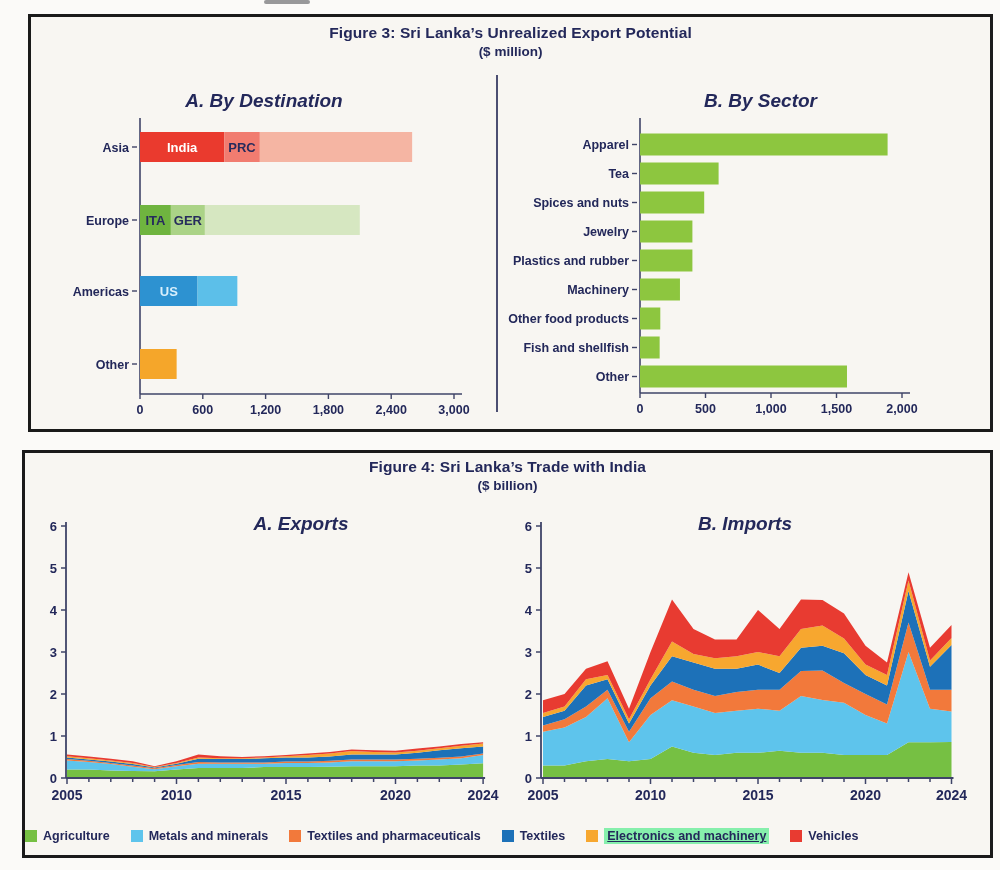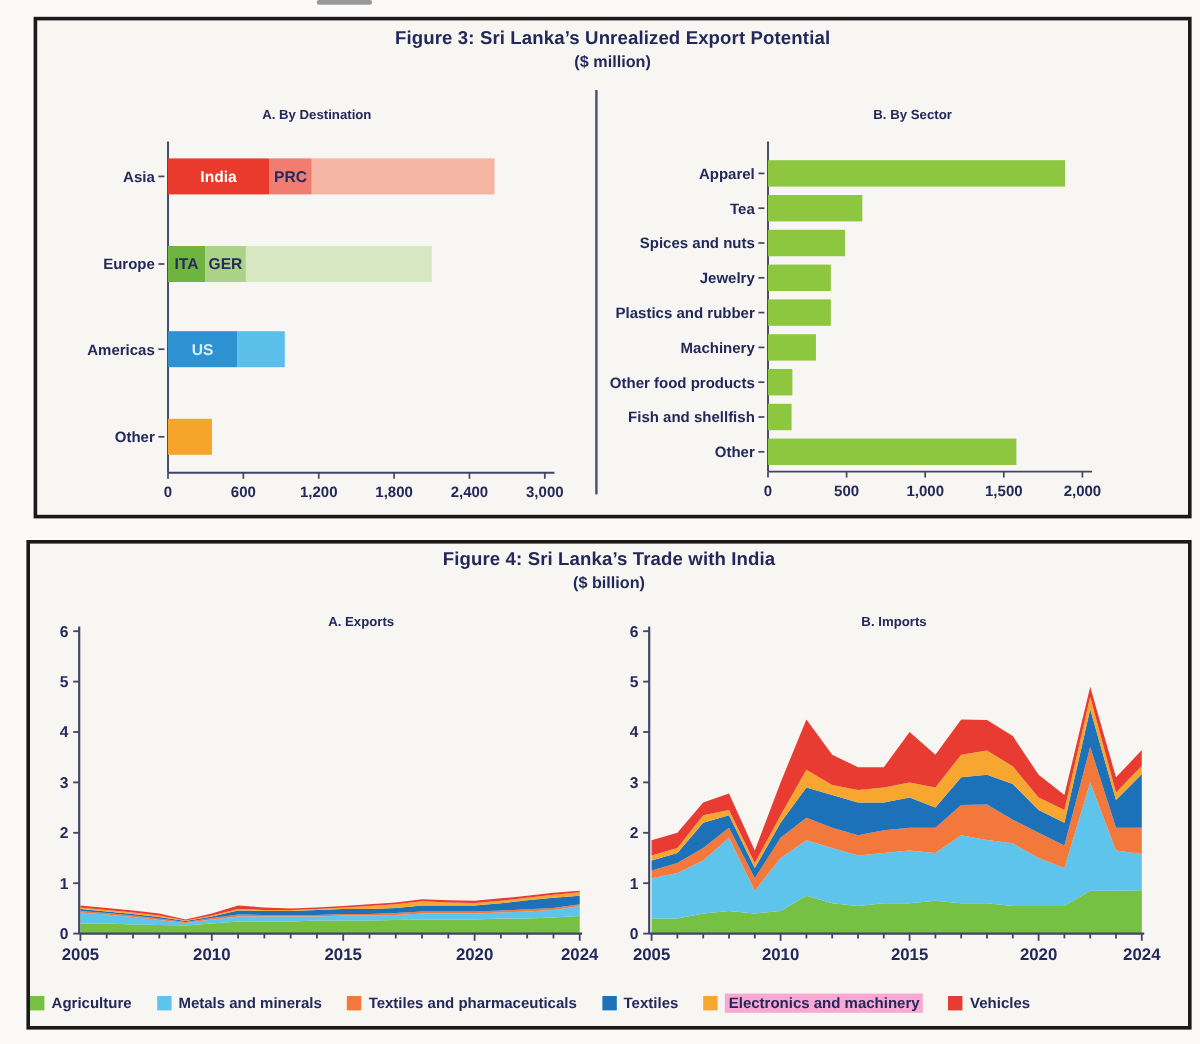--- a/index.html
+++ b/index.html
@@ -4,21 +4,21 @@
 <style>
   html,body{margin:0;padding:0;}
   body{background:#fbfaf8;font-family:"Liberation Sans",sans-serif;color:#23285a;}
   .page{position:relative;width:1000px;height:870px;overflow:hidden;background:#fbfaf8;}
   .top-artifact{position:absolute;left:264px;top:0;width:46px;height:4px;background:#98989a;border-radius:2px;}
   .figure-box{position:absolute;border:3px solid #1a1a1a;background:#f8f6f2;box-sizing:border-box;}
   .fig3{left:28px;top:14px;width:965px;height:418px;}
   .fig4{left:22px;top:450px;width:971px;height:408px;}
   .fig-title{position:absolute;left:0;width:100%;text-align:center;font-weight:bold;font-size:15.5px;letter-spacing:.1px;}
   .fig-subtitle{position:absolute;left:0;width:100%;text-align:center;font-weight:bold;font-size:13.5px;}
-  .panel-title{position:absolute;text-align:center;font-weight:bold;font-size:11px;}
+  .panel-title{position:absolute;text-align:center;font-weight:bold;font-size:19px;font-style:italic;}
   .divider-v{position:absolute;width:2px;background:#4c4f72;}
   svg{position:absolute;overflow:visible;}
   svg text{fill:#23285a;}
   .tick-label{font-size:12.5px;font-weight:bold;}
   .cat-label{font-size:12.5px;font-weight:bold;}
   .seg-label{font-size:13px;font-weight:bold;}
   .y-label{font-size:13px;font-weight:bold;}
   .x-year{font-size:14px;font-weight:bold;}
   .legend{position:absolute;left:0;width:100%;display:flex;justify-content:flex-start;align-items:center;gap:21px;}
   .legend-item{display:flex;align-items:center;gap:6px;font-size:12.5px;font-weight:600;white-space:nowrap;}
@@ -233,21 +233,21 @@
         <span class="legend-item">
           <span class="swatch" style="background: rgb(242, 121, 59);"></span>
           <span>Textiles and pharmaceuticals</span>
         </span>
         <span class="legend-item">
           <span class="swatch" style="background: rgb(29, 113, 184);"></span>
           <span>Textiles</span>
         </span>
         <span class="legend-item">
           <span class="swatch" style="background: rgb(247, 167, 47);"></span>
-          <span class="hl" style="background: #f9a8d4;">Electronics and machinery</span>
+          <span class="hl" style="background: #86efac; text-decoration: underline;">Electronics and machinery</span>
         </span>
         <span class="legend-item">
           <span class="swatch" style="background: rgb(232, 59, 49);"></span>
           <span>Vehicles</span>
         </span>
       </div>
   </section>
 </div>
 
 </body></html>

